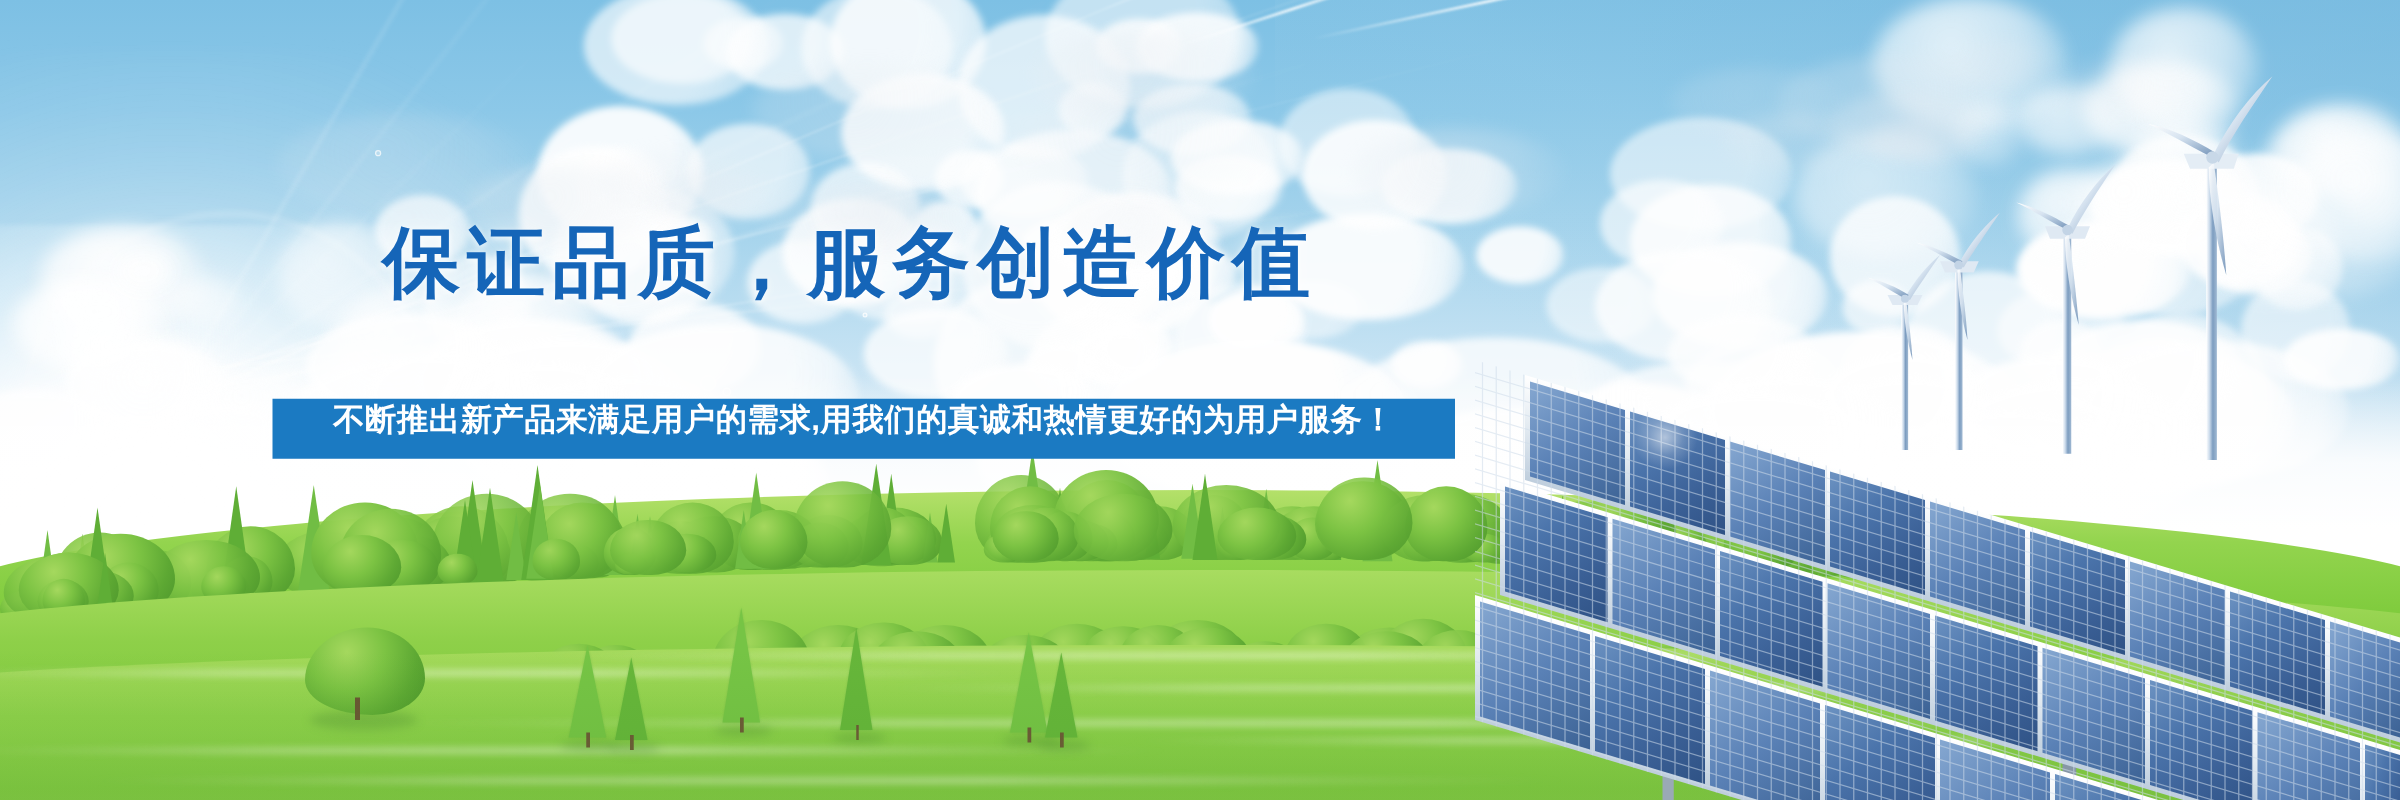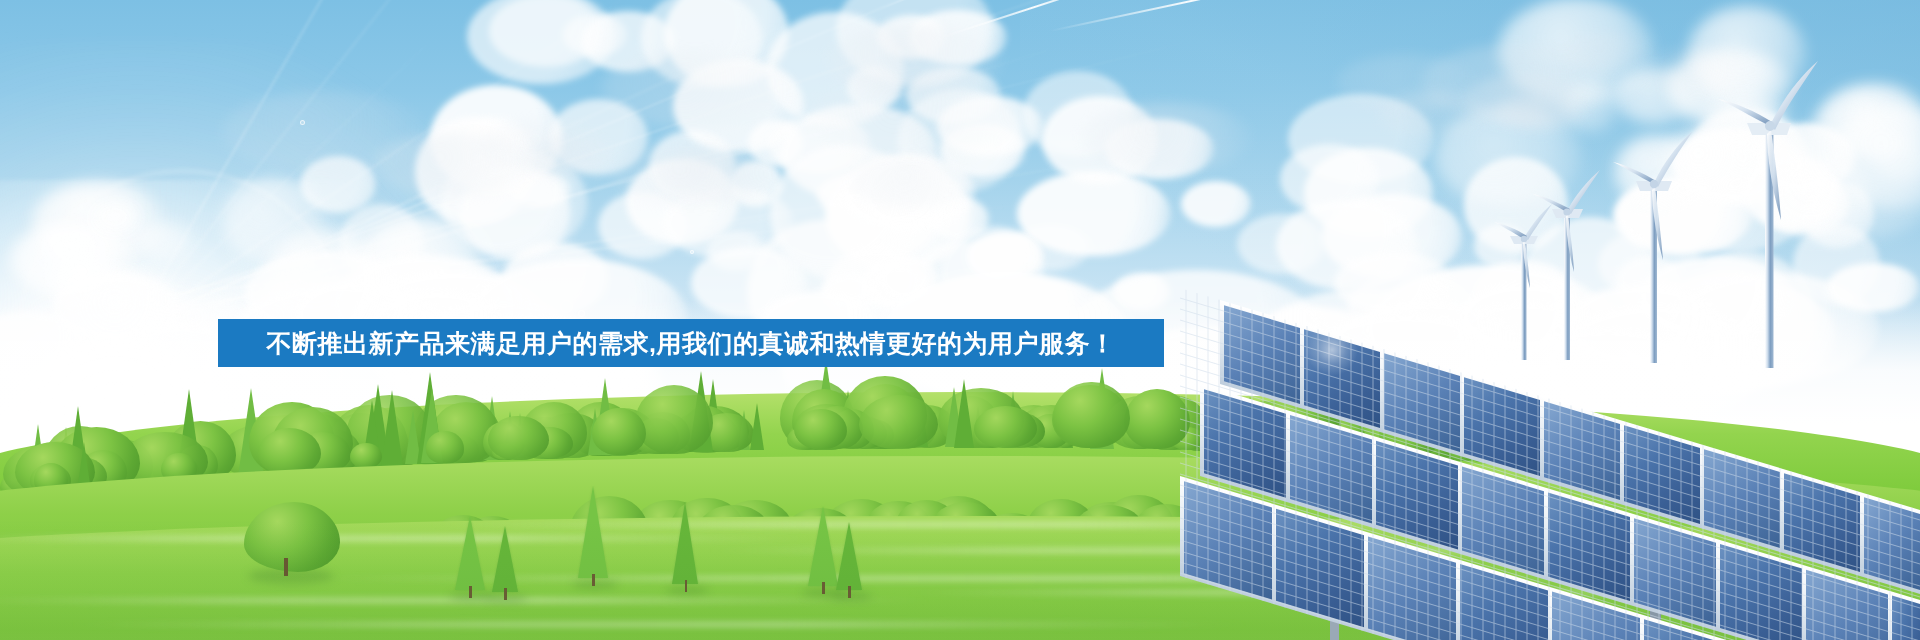--- a/index.html
+++ b/index.html
@@ -127,21 +127,21 @@
     text-shadow:0 2px 5px rgba(255,255,255,0.85), 0 0 18px rgba(255,255,255,0.65);
     white-space:nowrap;
     z-index:30;
   }
   .subtitle-bar {
     position:absolute;
     left:218px; top:319px;
     width:946px; height:48px;
     background:#1b7ac2;
     z-index:30;
-    display:flex; align-items:center; justify-content:center;
+    display:flex; justify-content:center;
   }
   .subtitle-text {
     color:#ffffff;
     font-size:25px;
     font-weight:bold;
     letter-spacing:0.5px;
     white-space:nowrap;
   }
 
   
@@ -996,18 +996,19 @@
             <line x1="710" y1="60" x2="710" y2="348"></line>
             <line x1="721" y1="60" x2="721" y2="348"></line>
             <line x1="732" y1="60" x2="732" y2="348"></line>
           </g>
       </g>
 
       <circle cx="152" cy="70" r="26" fill="url(#panelFlare)"></circle>
     </svg>
   </div>
 
+  <div class="headline">保证品质，服务创造价值</div>
 
   <div class="subtitle-bar">
     <span class="subtitle-text">不断推出新产品来满足用户的需求,用我们的真诚和热情更好的为用户服务！</span>
   </div>
 
 </div>
 
 </body></html>

